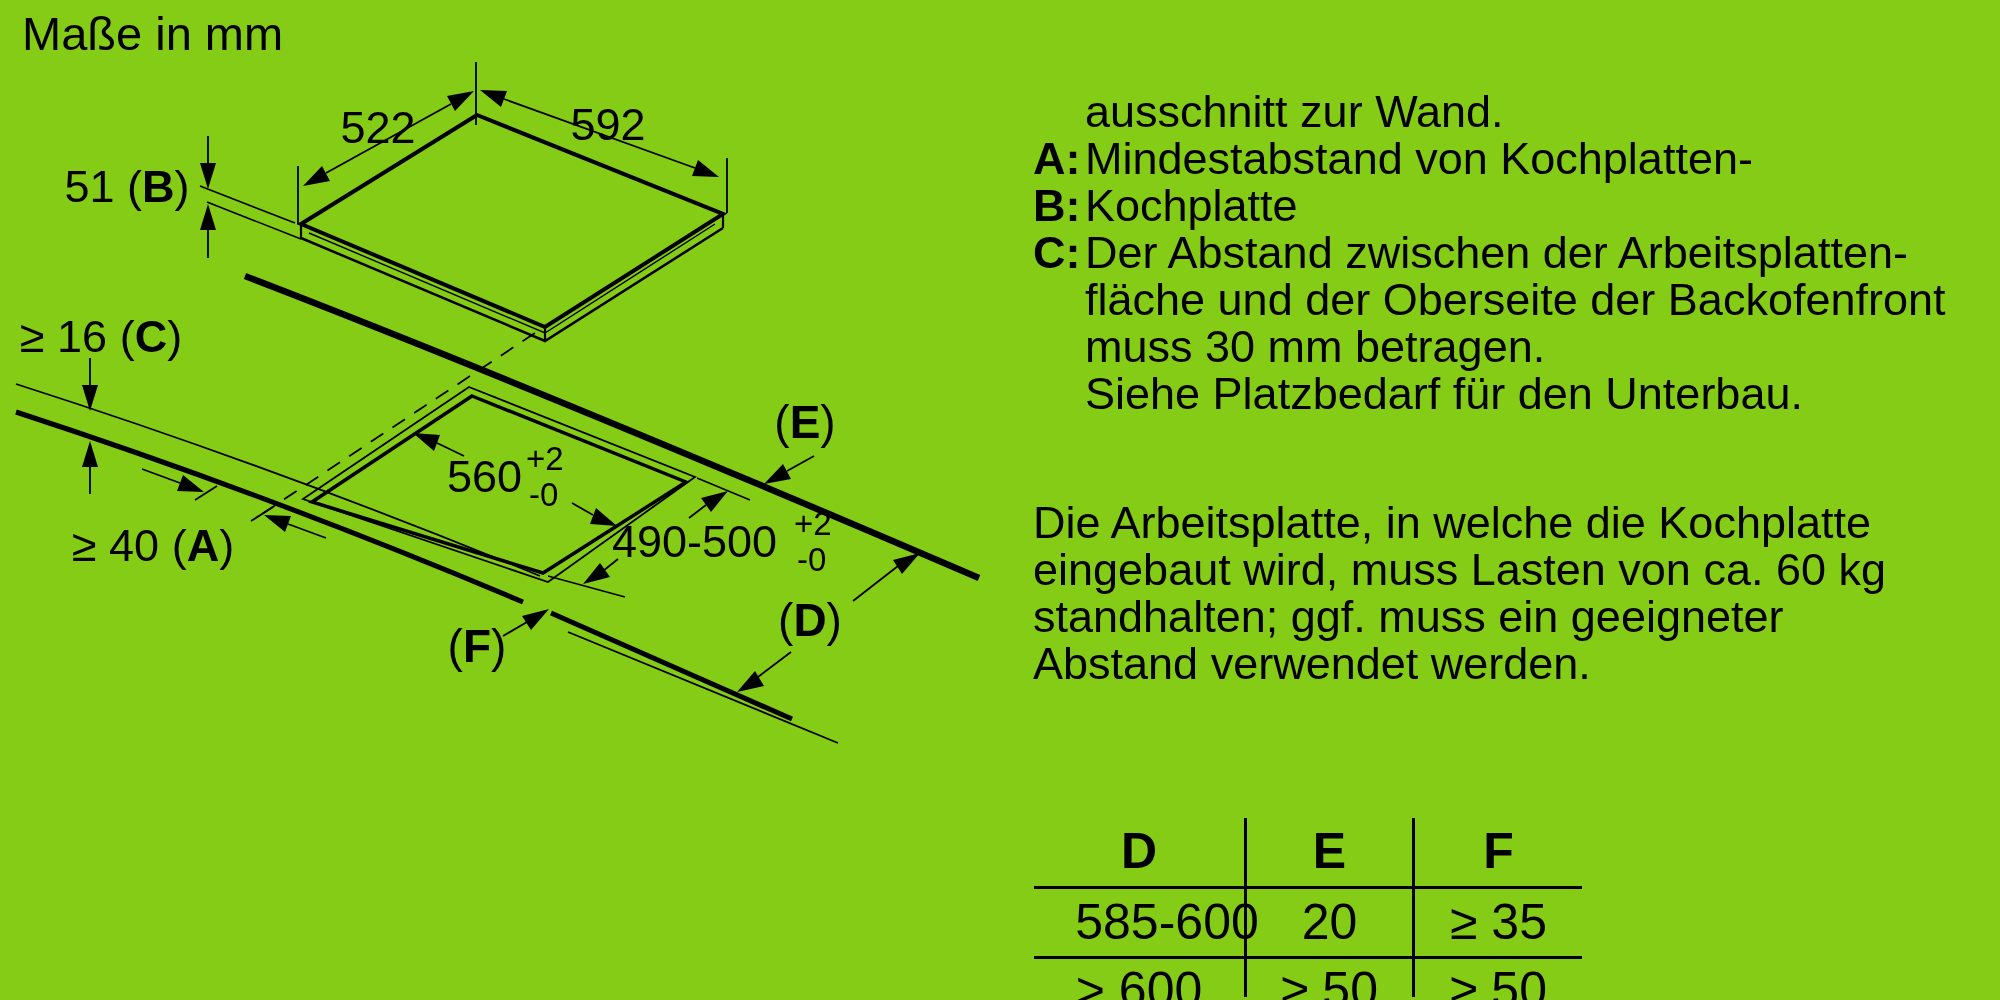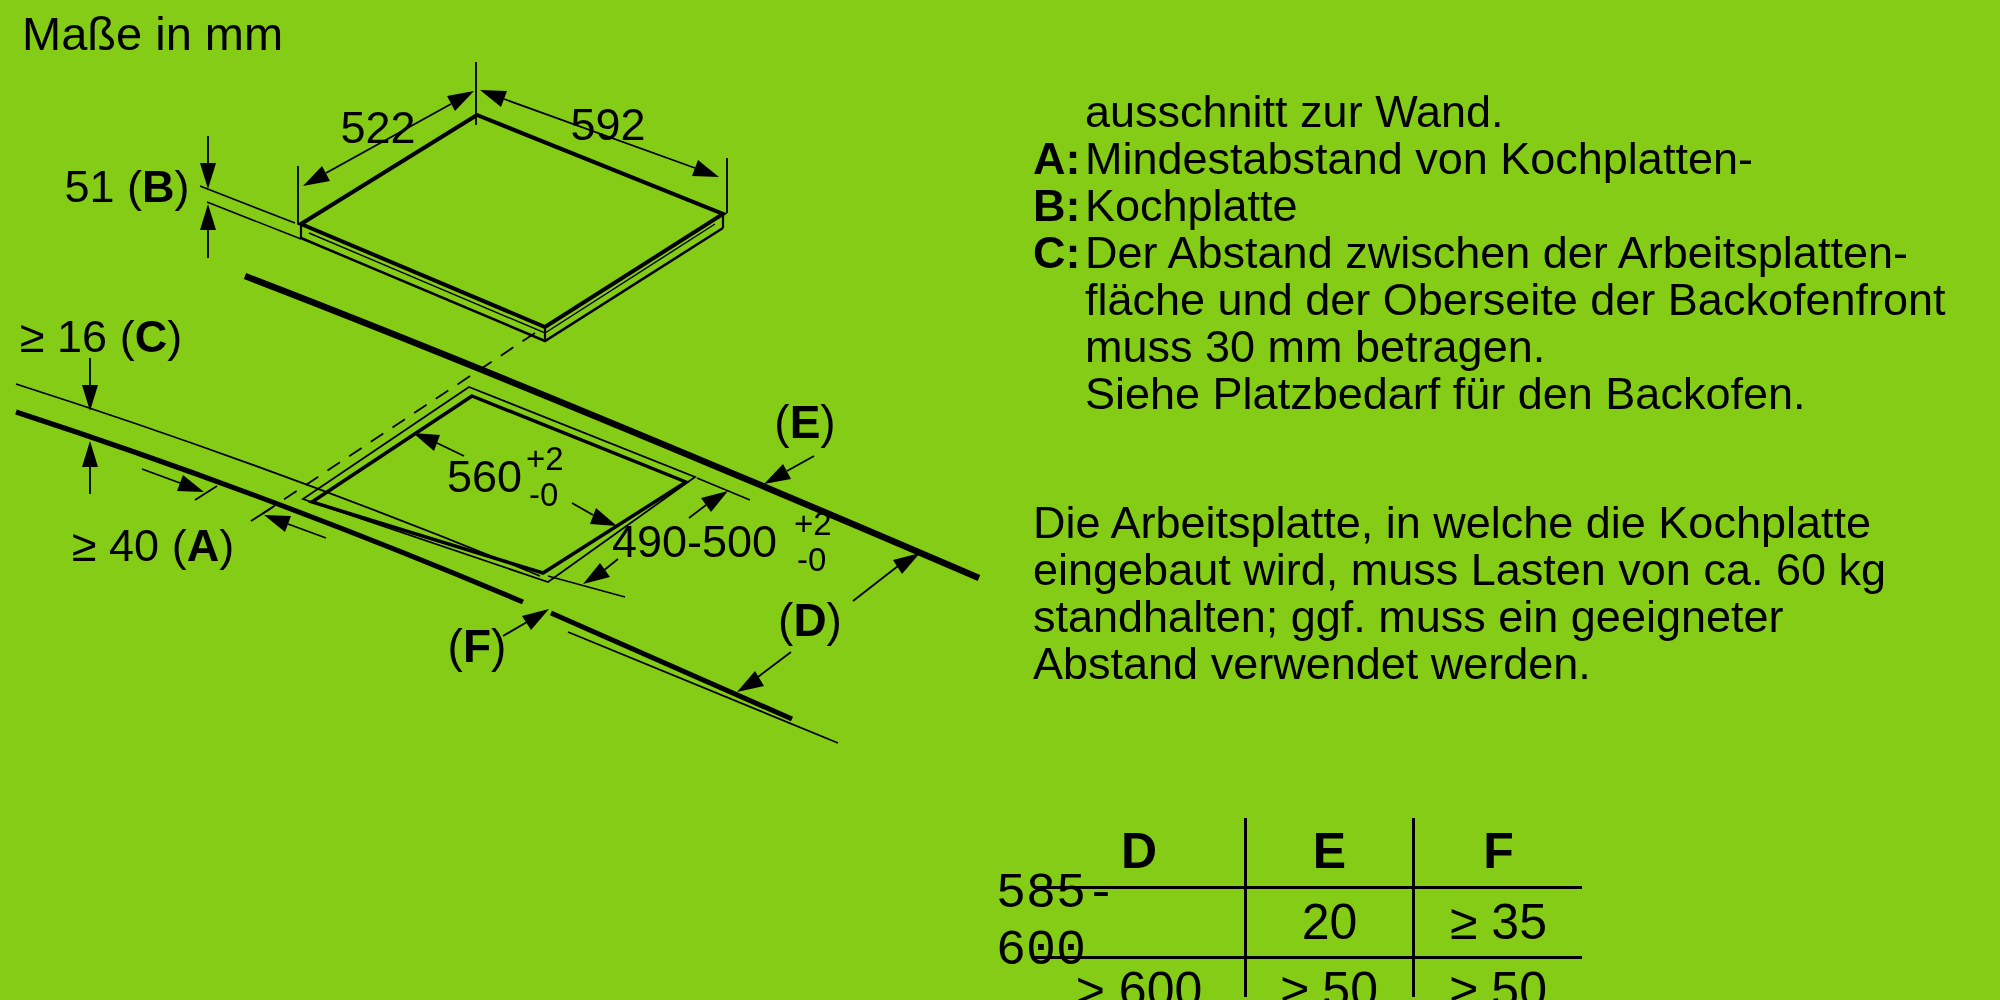--- a/index.html
+++ b/index.html
@@ -146,41 +146,41 @@
     <text class="lbltxt" x="477" y="662" text-anchor="middle"><tspan>(</tspan><tspan class="b" font-weight="bold">F</tspan><tspan>)</tspan></text>
   </svg>
 
   <div class="legend">
     <div class="row"><span class="lab"></span><span>ausschnitt zur Wand.</span></div>
     <div class="row"><span class="lab">A:</span><span>Mindestabstand von Kochplatten-</span></div>
     <div class="row"><span class="lab">B:</span><span>Kochplatte</span></div>
     <div class="row"><span class="lab">C:</span><span>Der Abstand zwischen der Arbeitsplatten-</span></div>
     <div class="row"><span class="lab"></span><span>fläche und der Oberseite der Backofenfront</span></div>
     <div class="row"><span class="lab"></span><span>muss 30 mm betragen.</span></div>
-    <div class="row"><span class="lab"></span><span>Siehe Platzbedarf für den Backofen.</span></div>
+    <div class="row"><span class="lab"></span><span>Siehe Platzbedarf für den Unterbau.</span></div>
   </div>
 
   <div class="para">
     <div class="row">Die Arbeitsplatte, in welche die Kochplatte</div>
     <div class="row">eingebaut wird, muss Lasten von ca. 60 kg</div>
     <div class="row">standhalten; ggf. muss ein geeigneter</div>
     <div class="row">Abstand verwendet werden.</div>
   </div>
 
   <div>
     <div class="tline" style="left:1034px;top:886px;width:548px;height:3px;"></div>
     <div class="tline" style="left:1034px;top:956px;width:548px;height:3px;"></div>
     <div class="tline" style="left:1244px;top:818px;width:3px;height:179px;"></div>
     <div class="tline" style="left:1412px;top:818px;width:3px;height:179px;"></div>
 
     <div class="tcell hdr" style="left:1034px;top:818px;width:210px;height:66px;">D</div>
     <div class="tcell hdr" style="left:1247px;top:818px;width:165px;height:66px;">E</div>
     <div class="tcell hdr" style="left:1415px;top:818px;width:167px;height:66px;">F</div>
 
-    <div class="tcell" style="left:996px;top:890px;width:210px;height:64px;font-family:Liberation Mono, monospace;">585-600</div>
+    <div class="tcell" style="left:1062px;top:890px;width:210px;height:64px;">585-600</div>
     <div class="tcell" style="left:1247px;top:890px;width:165px;height:64px;">20</div>
     <div class="tcell" style="left:1415px;top:890px;width:167px;height:64px;text-align:right;">≥ 35</div>
 
     <div class="tcell" style="left:1034px;top:960px;width:210px;height:60px;">&gt; 600</div>
     <div class="tcell" style="left:1247px;top:960px;width:165px;height:60px;">≥ 50</div>
     <div class="tcell" style="left:1415px;top:960px;width:167px;height:60px;">≥ 50</div>
   </div>
 
 </div>
 

